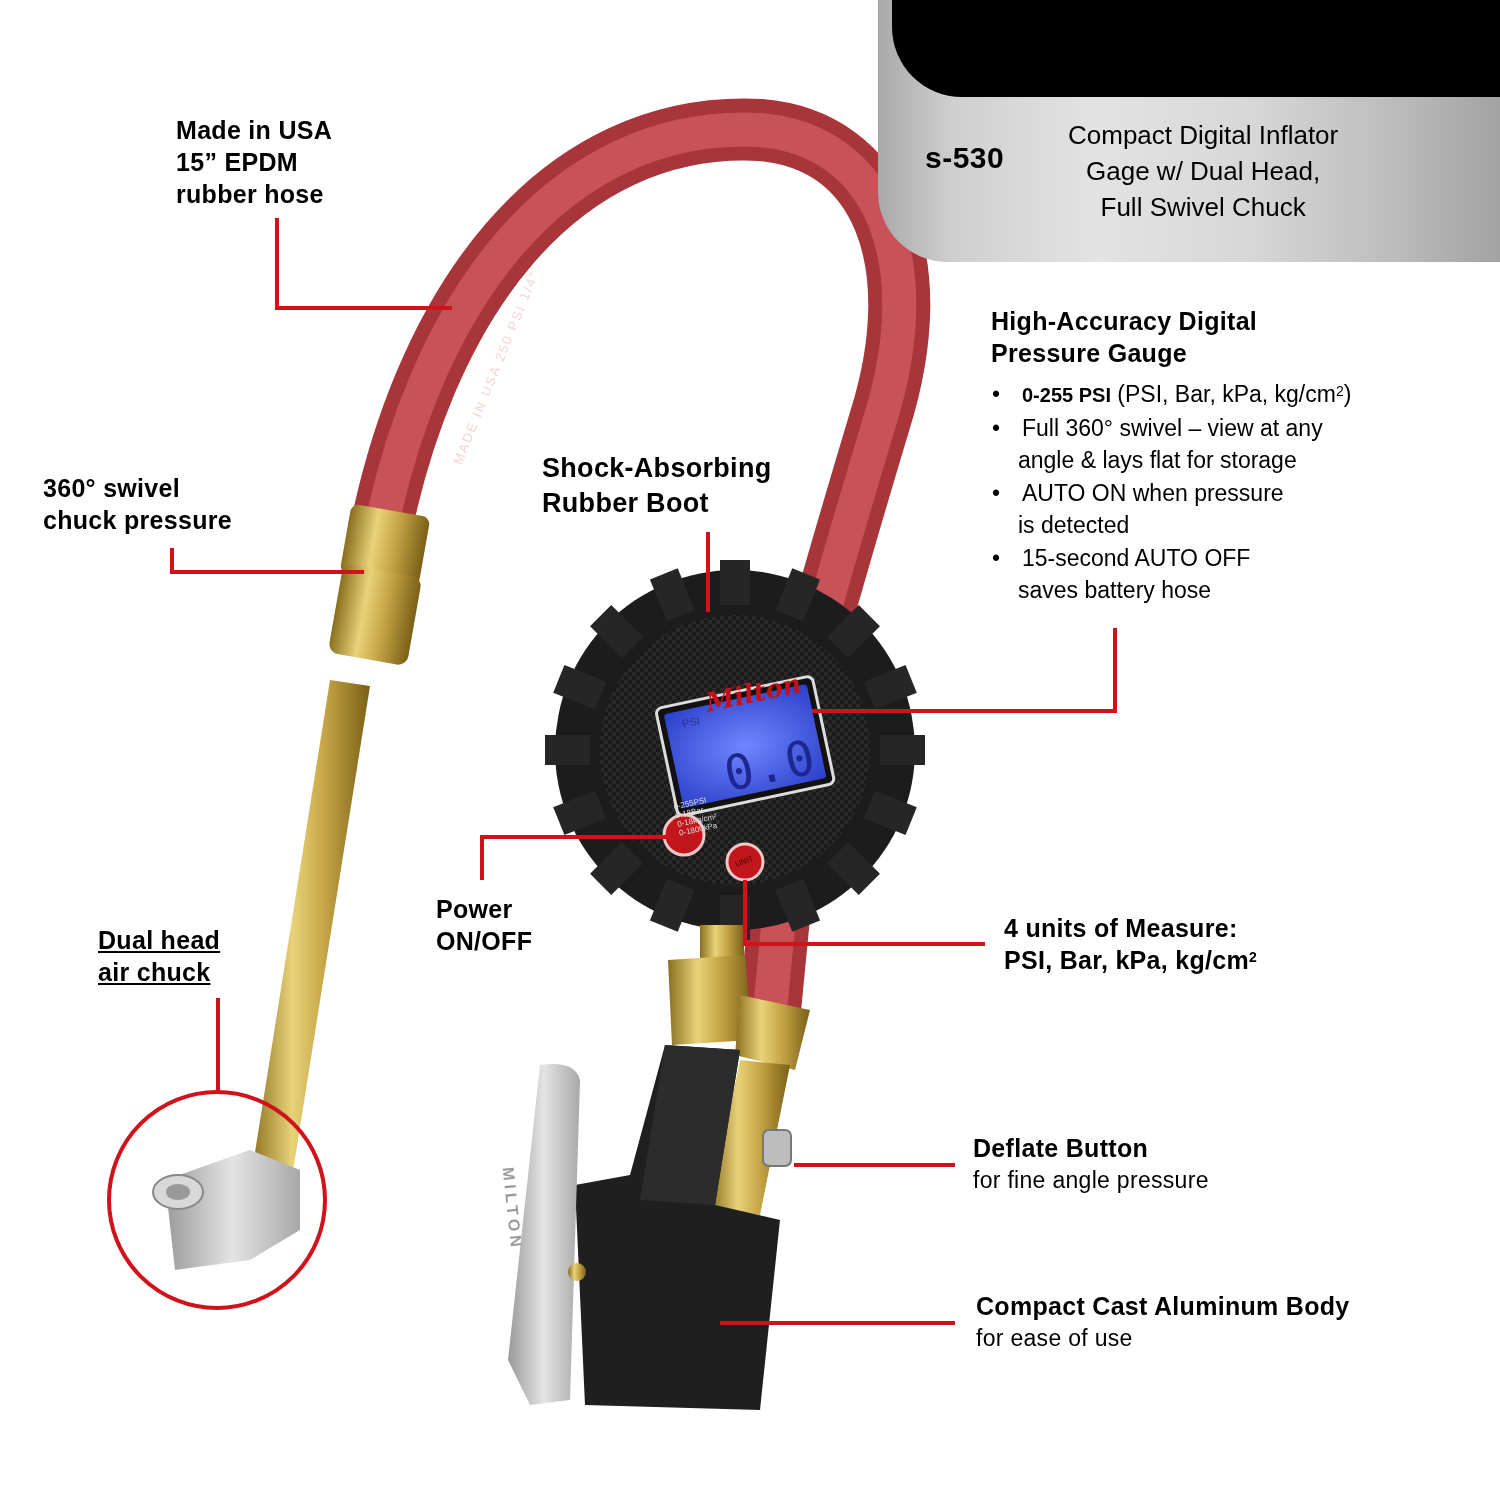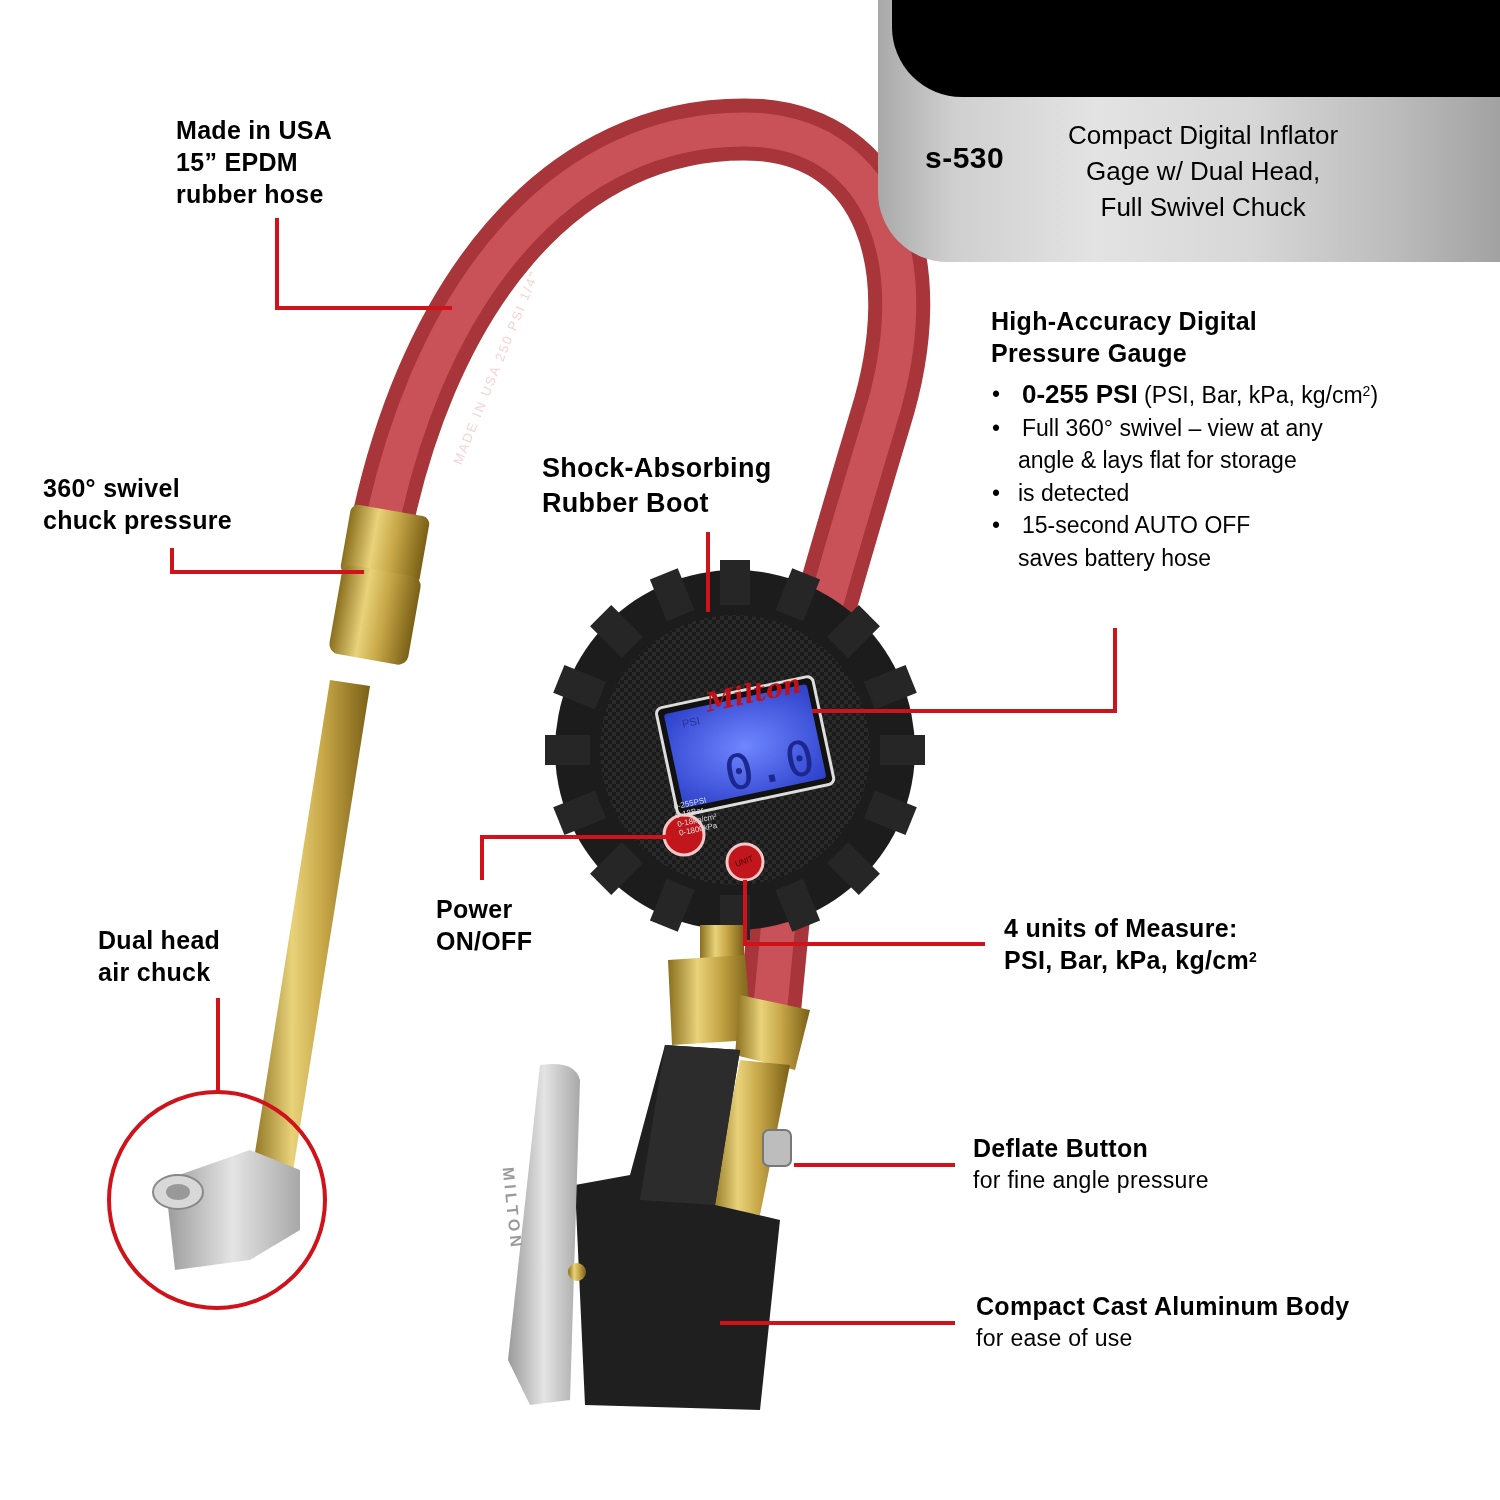--- a/index.html
+++ b/index.html
@@ -9,21 +9,21 @@
     background:linear-gradient(90deg,#a9a9a9 0%,#cfcfcf 12%,#e3e3e3 35%,#d7d7d7 60%,#bdbdbd 82%,#a2a2a2 100%);
     border-bottom-left-radius:70px; }
   #banner-black { position:absolute; left:892px; top:0; width:608px; height:97px; background:#000; border-bottom-left-radius:70px; }
   #model { position:absolute; left:925px; top:141px; font-size:30px; font-weight:bold; letter-spacing:0.5px; }
   #title { position:absolute; left:1068px; top:117px; font-size:26px; line-height:36px;text-align:center; }
   .callout { position:absolute; font-weight:bold; font-size:25px; line-height:32px; letter-spacing:0.3px; }
   .sub { font-weight:normal; font-size:23px; line-height:32px; letter-spacing:0.3px; }
   #feature-list { position:absolute; left:990px; top:378px; font-size:23px; line-height:32.5px; width:500px; }
   .li { position:relative; padding-left:32px; }
   .li .dot { position:absolute; left:2px; top:0; }
-  .li b { font-size:26px; }
+  .li b { font-size:20px; }
   sup { font-size:14px; vertical-align:top; position:relative; top:-3px; }
   svg#art { position:absolute; left:0; top:0; }
   .leader { stroke:#d0121a; stroke-width:4; fill:none; }
   #lcd-text { position:absolute; left:724px; top:737px; font-family:"DejaVu Sans Mono", monospace; font-size:48px; color:#1d2790; transform:rotate(-12deg); letter-spacing:2px; }
   #lcd-psi { position:absolute; left:682px; top:716px; font-size:11px; color:#2a3290; transform:rotate(-12deg); }
   #brand { position:absolute; left:705px; top:678px; font-style:italic; font-weight:bold; font-size:26px; color:#c0121a; transform:rotate(-12deg); font-family:"DejaVu Serif", serif; }
   #hose-text { position:absolute; left:392px; top:360px; font-size:13px; color:#f4d4d4; transform:rotate(-68deg); letter-spacing:2px; white-space:nowrap; }
   #handle-text { position:absolute; left:470px; top:1200px; font-size:16px; color:#9a9a9a; transform:rotate(84deg); letter-spacing:4px; white-space:nowrap; font-weight:bold; }
   #ranges { position:absolute; left:676px; top:798px; font-size:8px; color:#ddd; line-height:9px; transform:rotate(-12deg); }
   #btn-unit-label { position:absolute; left:735px; top:857px; font-size:8px; color:#400; transform:rotate(-20deg); }
@@ -171,21 +171,21 @@
   <div class="callout" style="left:542px; top:451px; font-size:27px; line-height:35px;">
     <div>Shock-Absorbing</div>
     <div>Rubber Boot</div>
   </div>
 
   <div class="callout" style="left:436px; top:893px;">
     <div>Power</div>
     <div>ON/OFF</div>
   </div>
 
-  <div class="callout" style="left:98px; top:924px;">
+  <div class="callout" style="left:98px; top:924px;text-decoration:underline;">
     <div>Dual head</div>
     <div>air chuck</div>
   </div>
 
   <div class="callout" style="left:1004px; top:912px;">
     <div>4 units of Measure:</div>
     <div><span>PSI, Bar, kPa, kg/cm</span><sup>2</sup></div>
   </div>
 
   <div class="callout" style="left:973px; top:1132px;">
@@ -207,20 +207,21 @@
       <span class="dot">•</span>
       <b>0-255 PSI</b><span> (PSI, Bar, kPa, kg/cm</span><sup>2</sup><span>)</span>
     </div>
     <div class="li">
       <span class="dot">•</span>
       <div>Full 360° swivel – view at any</div>
       <div style="margin-left:-4px">angle &amp; lays flat for storage</div>
     </div>
     <div class="li">
       <span class="dot">•</span>
+      <div>AUTO ON when pressure</div>
       <div style="margin-left:-4px">is detected</div>
     </div>
     <div class="li">
       <span class="dot">•</span>
       <div>15-second AUTO OFF</div>
       <div style="margin-left:-4px">saves battery hose</div>
     </div>
   </div>
 
 </div>

